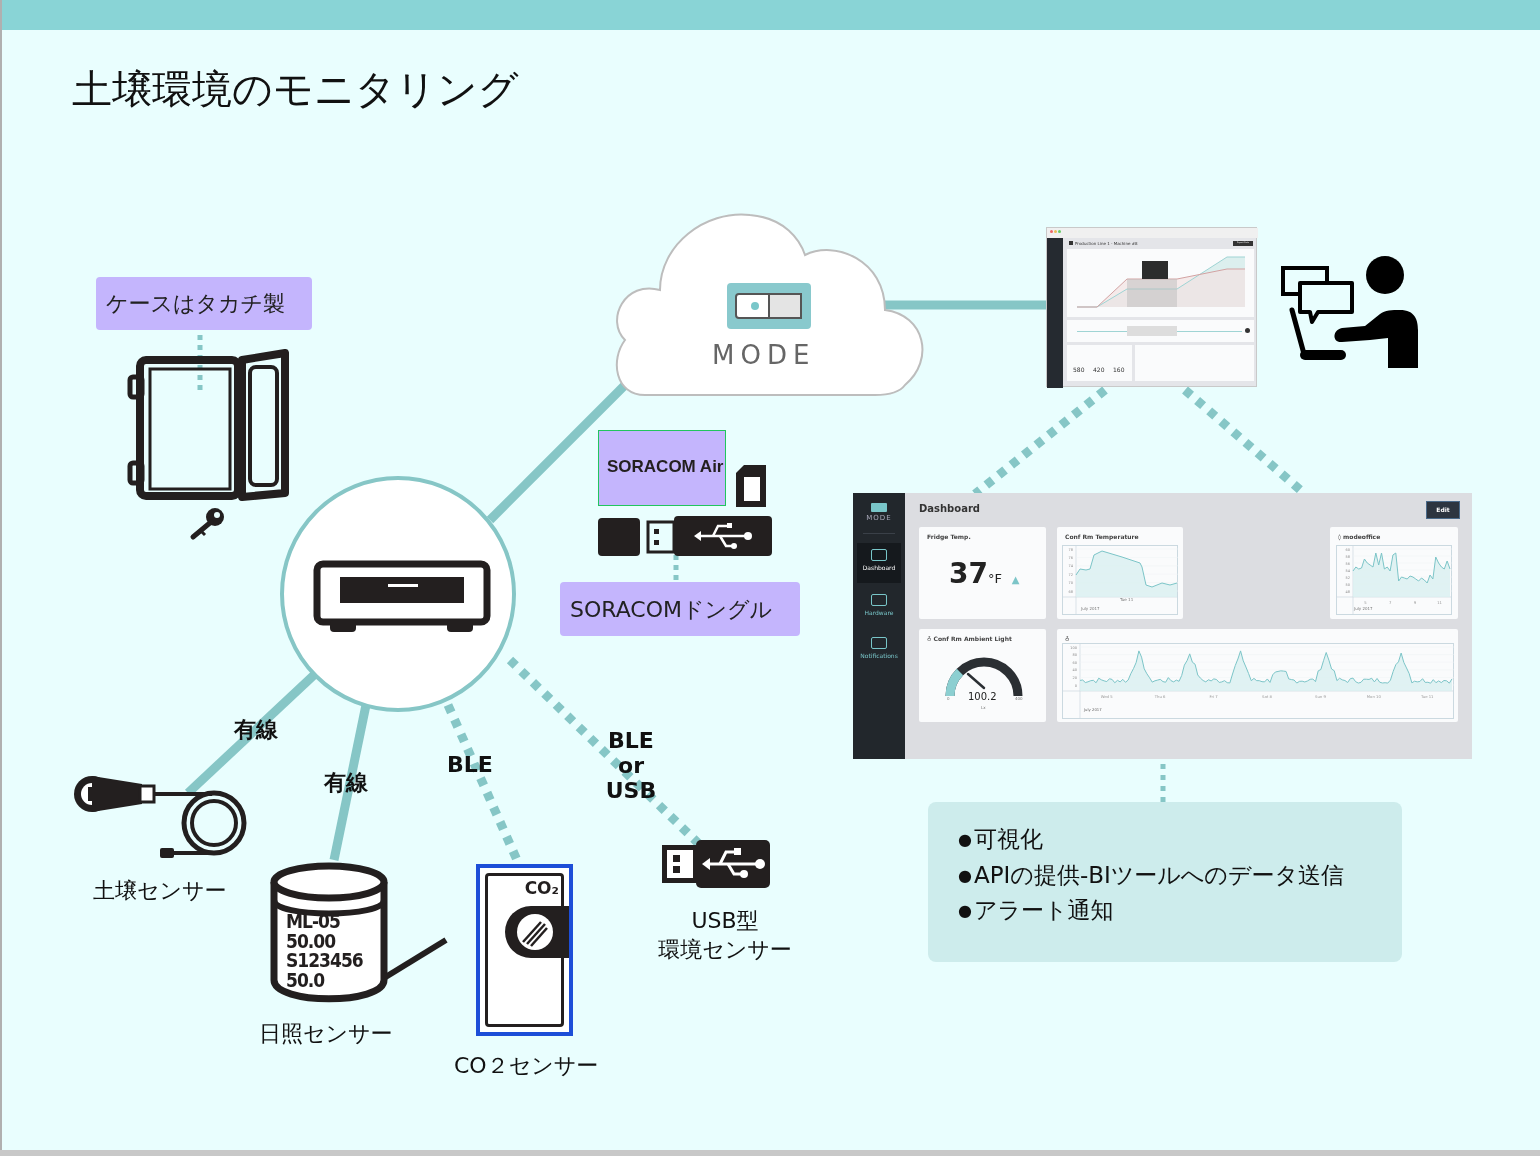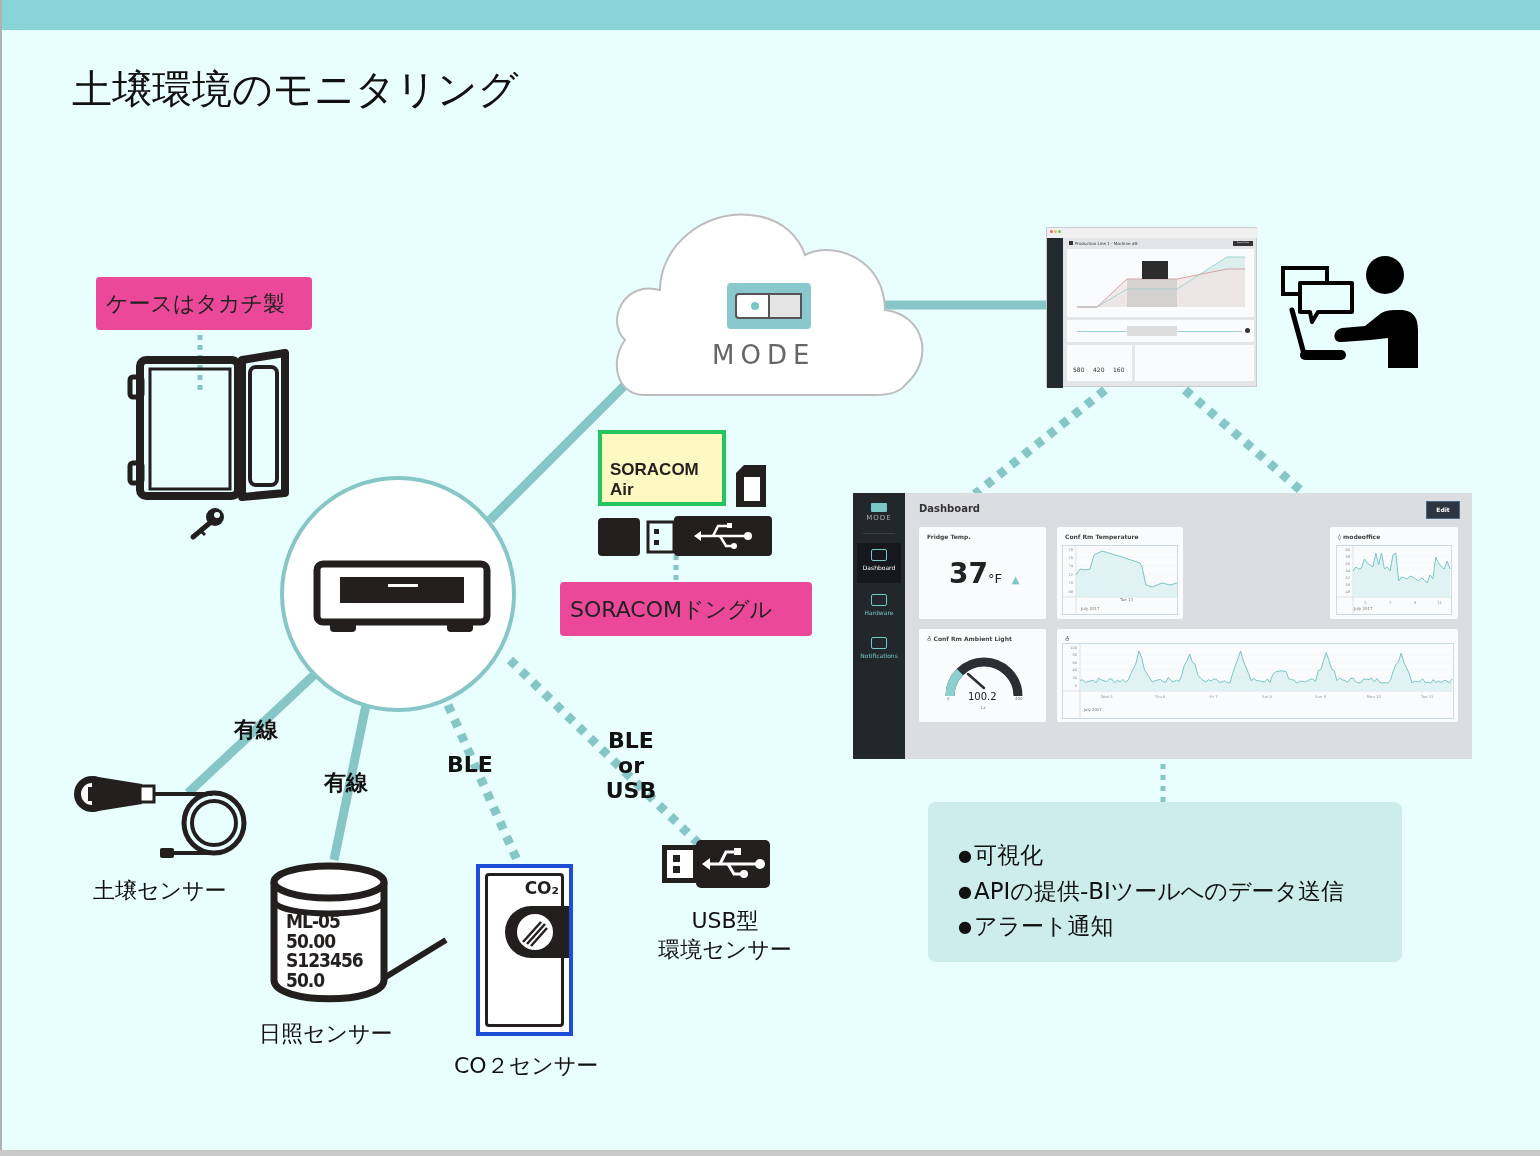--- a/index.html
+++ b/index.html
@@ -2,25 +2,25 @@
 <html><head>
 <meta charset="utf-8">
 <style>
   html,body{margin:0;padding:0;}
   body{width:1540px;height:1156px;position:relative;overflow:hidden;background:#e9fefe;font-family:"DejaVu Sans",sans-serif;color:#111;}
   .topbar{position:absolute;left:0;top:0;width:1540px;height:30px;background:#89d4d6;}
   .leftedge{position:absolute;left:0;top:0;width:2px;height:1156px;background:#b0b0b0;}
   .bottomedge{position:absolute;left:0;top:1150px;width:1540px;height:6px;background:#c8c8c8;}
   .title{position:absolute;left:72px;top:62px;font-size:40px;font-weight:normal;letter-spacing:0px;color:#111;}
   svg.lines{position:absolute;left:0;top:0;}
-  .callout{position:absolute;background:#ec4899;border-radius:4px;font-size:22px;color:#222;}
+  .callout{position:absolute;background:#c4b5fd;border-radius:4px;font-size:22px;color:#222;}
   .label{position:absolute;font-size:22px;color:#111;white-space:nowrap;}
   .label-bold{position:absolute;font-size:22px;font-weight:bold;color:#111;text-align:center;line-height:25px;}
   .feature-box{position:absolute;left:928px;top:802px;width:474px;height:160px;background:#cdecec;border-radius:8px;}
-  .feature-box ul{list-style:none;margin:0;padding:36px 0 0 30px;}
+  .feature-box ul{list-style:none;margin:0;padding:20px 0 0 30px;}
   .feature-box li{font-size:23px;line-height:34.5px;color:#111;}
   .feature-box li::before{content:"●";font-size:16px;margin-right:2px;vertical-align:2px;}
   
   .dash{position:absolute;left:853px;top:493px;width:619px;height:266px;background:#dcdde1;}
   .dash-side{position:absolute;left:0;top:0;width:52px;height:266px;background:#22272c;}
   .dash-side .logo{position:absolute;left:12px;top:10px;width:28px;text-align:center;color:#aab;font-size:7px;letter-spacing:1px;}
   .dash-side .logo .box{width:16px;height:9px;background:#79c6c9;margin:0 auto 2px;border-radius:1px;}
   .nav{position:absolute;left:4px;width:44px;text-align:center;font-size:6px;color:#fff;}
   .nav.active{background:#15191d;}
   .nav .ic{width:16px;height:12px;margin:6px auto 3px;border:1.5px solid #79c6c9;box-sizing:border-box;border-radius:2px;}
@@ -100,21 +100,21 @@
   <path d="M40 185 C10 185 5 150 20 130 C0 110 20 70 55 80 C55 35 100 0 145 5 C180 8 195 30 200 45 C230 30 280 50 280 100 C320 105 330 150 300 175 C295 182 285 185 270 185 Z" fill="#fff" stroke="#bdbdbd" stroke-width="2"></path>
   <g>
     <rect x="122" y="73" width="84" height="46" rx="4" fill="#89c9cd"></rect>
     <rect x="131" y="84" width="65" height="24" rx="3" fill="#fff" stroke="#555" stroke-width="2"></rect>
     <rect x="164" y="84" width="32" height="24" fill="#e4e4e4" stroke="#555" stroke-width="2"></rect>
     <circle cx="150" cy="96" r="4" fill="#79c6c9"></circle>
   </g>
 </svg>
 <div style="position:absolute;left:712px;top:340px;font-size:26px;letter-spacing:6px;color:#666;">MODE</div>
 
-<div style="position:absolute;left:598px;top:430px;width:128px;height:76px;background:#fef9c3;border:4px solid #22c55e;box-sizing:border-box;">
+<div style="position:absolute;left:598px;top:430px;width:128px;height:76px;background:#c4b5fd;border:1px solid #22c55e;box-sizing:border-box;">
   <span style="position:absolute;left:8px;top:26px;font-size:17px;font-weight:bold;color:#231f1f;font-family:'Liberation Sans',sans-serif;">SORACOM Air</span>
 </div>
 <svg style="position:absolute;left:736px;top:465px;" width="32" height="42" viewBox="0 0 32 42">
   <path d="M8 0 H30 V42 H0 V8 Z" fill="#231f1f"></path>
   <rect x="8" y="12" width="16" height="24" fill="#fff"></rect>
 </svg>
 <svg style="position:absolute;left:598px;top:516px;" width="176" height="42" viewBox="0 0 176 42">
   <rect x="0" y="2" width="42" height="38" rx="4" fill="#231f1f"></rect>
   <rect x="50" y="6" width="26" height="30" fill="none" stroke="#231f1f" stroke-width="3"></rect>
   <rect x="56" y="13" width="5" height="5" fill="#231f1f"></rect>
@@ -123,21 +123,21 @@
   <g stroke="#fff" stroke-width="2.5" fill="none">
     <line x1="100" y1="20" x2="148" y2="20"></line>
     <polyline points="115,20 120,10 130,10"></polyline>
     <polyline points="122,20 128,30 135,30"></polyline>
   </g>
   <polygon points="96,20 103,15 103,25" fill="#fff"></polygon>
   <circle cx="150" cy="20" r="4" fill="#fff"></circle>
   <rect x="129" y="7" width="5" height="5" fill="#fff"></rect>
   <circle cx="136" cy="30" r="3" fill="#fff"></circle>
 </svg>
-<div class="callout" style="left:560px;top:582px;width:240px;height:54px;padding-left:12px;">
+<div class="callout" style="left:560px;top:582px;width:240px;height:54px;">
   <span style="position:absolute;left:10px;top:13px;">SORACOMドングル</span>
 </div>
 
 <div class="label-bold" style="left:234px;top:717px;">有線</div>
 <div class="label-bold" style="left:324px;top:770px;">有線</div>
 <div class="label-bold" style="left:447px;top:752px;">BLE</div>
 <div style="position:absolute;left:598px;top:728px;width:66px;">
   <div class="label-bold" style="position:static;">BLE</div>
   <div class="label-bold" style="position:static;">or</div>
   <div class="label-bold" style="position:static;">USB</div>

